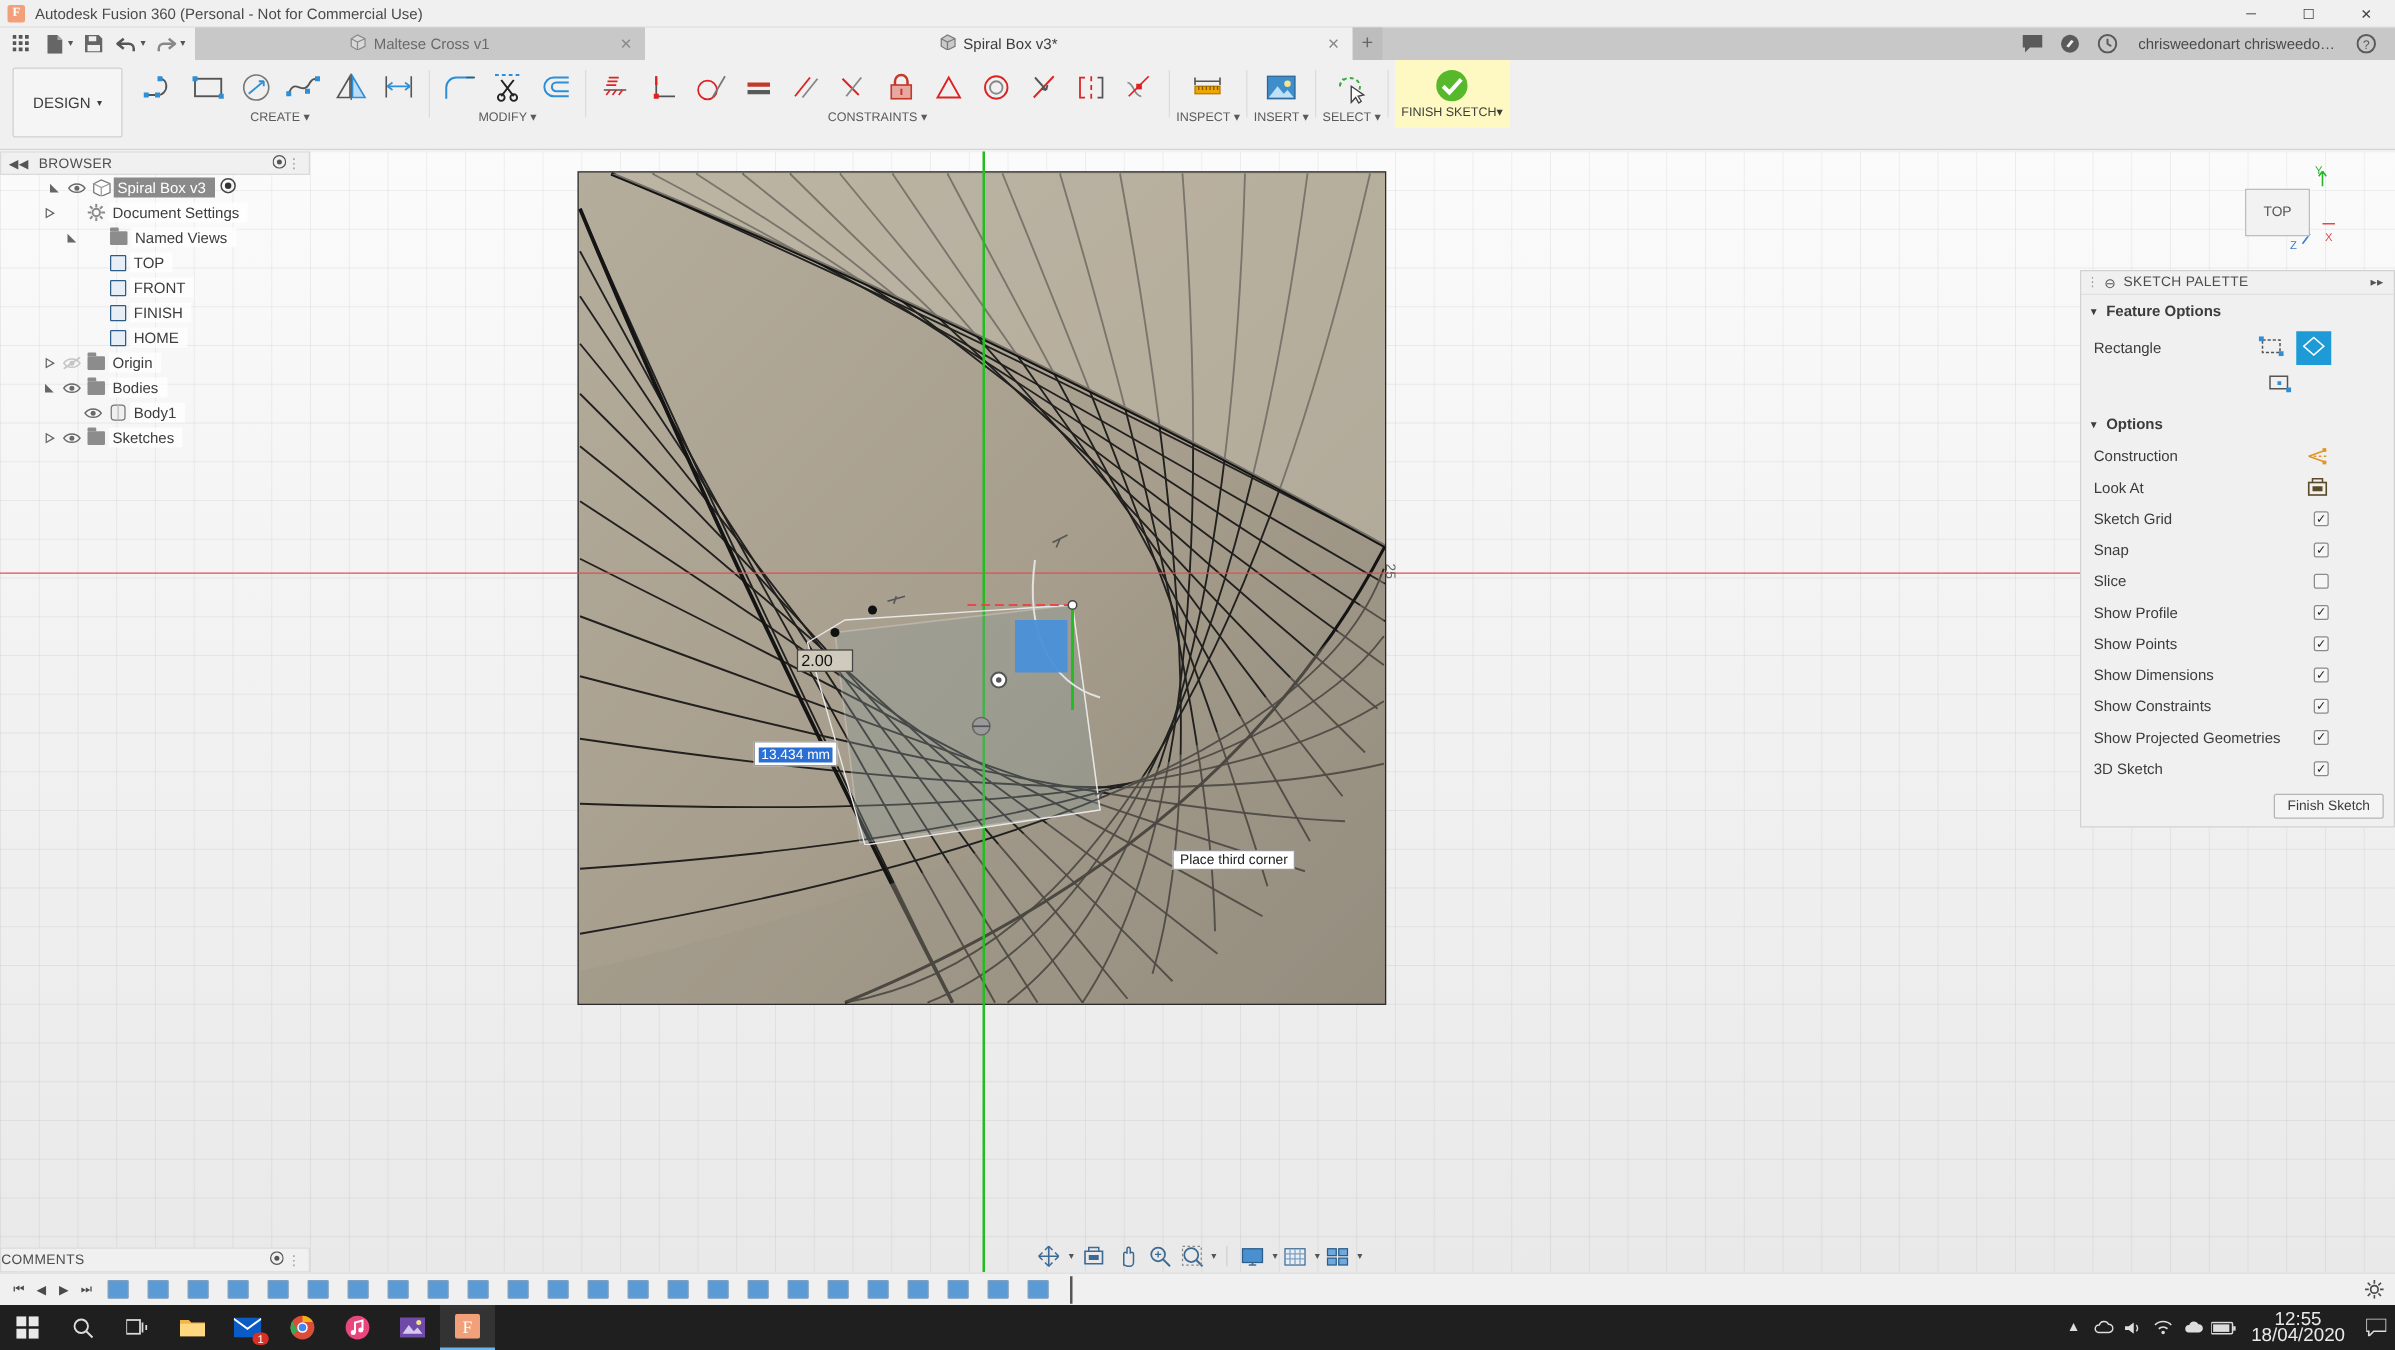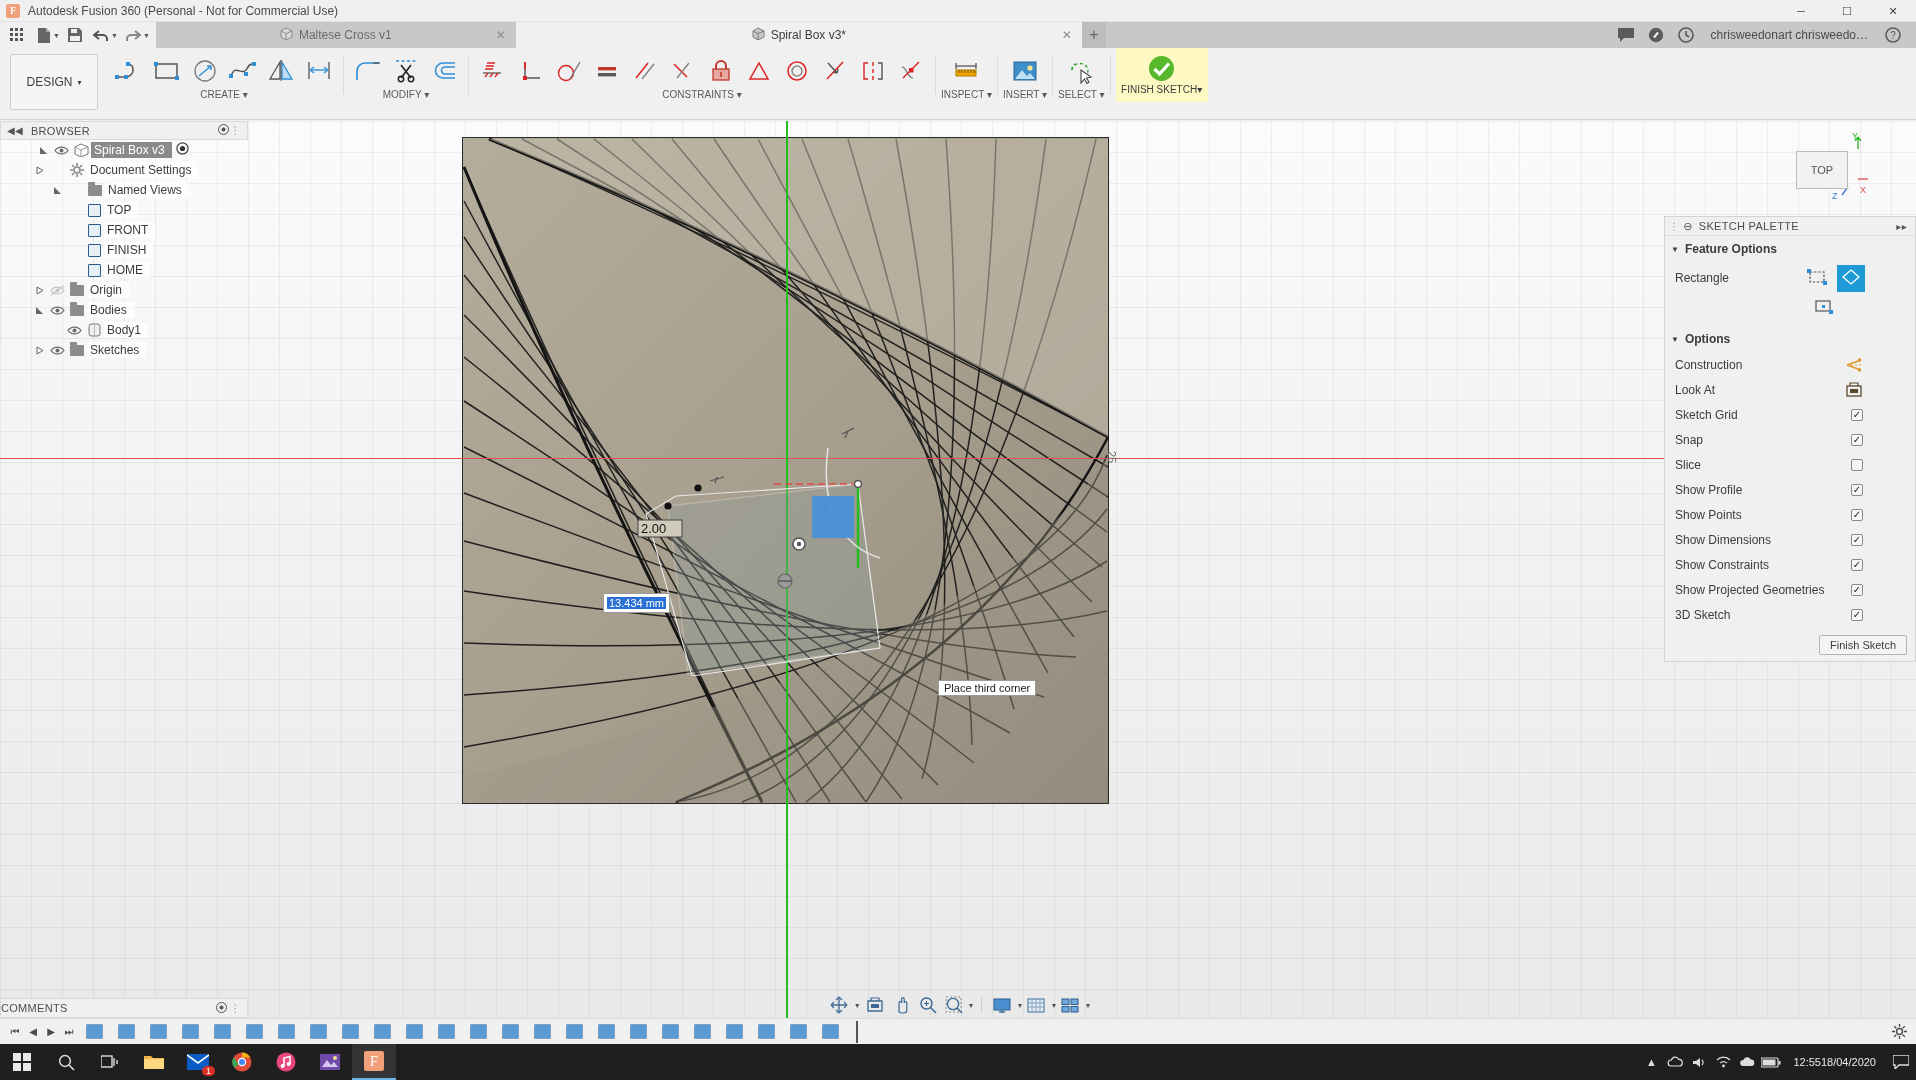--- a/index.html
+++ b/index.html
@@ -175,22 +175,22 @@
   .tlitem{width:17px;height:15px;border:1px solid #7f9fc0;background:#5b9bd5;border-radius:1px;}
   #tlmarker{width:2px;height:22px;background:#555;margin-left:2px;}
   #tlgear{width:22px;height:20px;display:flex;align-items:center;justify-content:center;color:#4a4a4a;}
 
   
   #taskbar{
     position:absolute;left:0;right:0;bottom:0;height:36px;background:#1f1f1f;display:flex;align-items:center;
   }
   .tbtn{width:44px;height:36px;display:flex;align-items:center;justify-content:center;}
   #trayright{margin-left:auto;display:flex;align-items:center;height:36px;color:#e6e6e6;font-size:11px;}
-  #clock{display:flex;flex-direction:row;align-items:center;justify-content:center;line-height:13px;
-    padding:0 10px;color:#e9e9e9;font-size:11px;}
+  #clock{display:flex;flex-direction:column;align-items:center;justify-content:center;line-height:13px;
+    padding:0 10px;color:#e9e9e9;font-size:15px;}
   .trayico{width:24px;height:36px;display:flex;align-items:center;justify-content:center;color:#ddd;font-size:11px;}
   #notif{width:30px;height:36px;display:flex;align-items:center;justify-content:center;color:#ddd;}
 </style>
 </head>
 <body>
 
 <div id="titlebar">
   <div class="appicon">F</div>
   <div class="ttl">Autodesk Fusion 360 (Personal - Not for Commercial Use)</div>
   <div id="winbtns">

